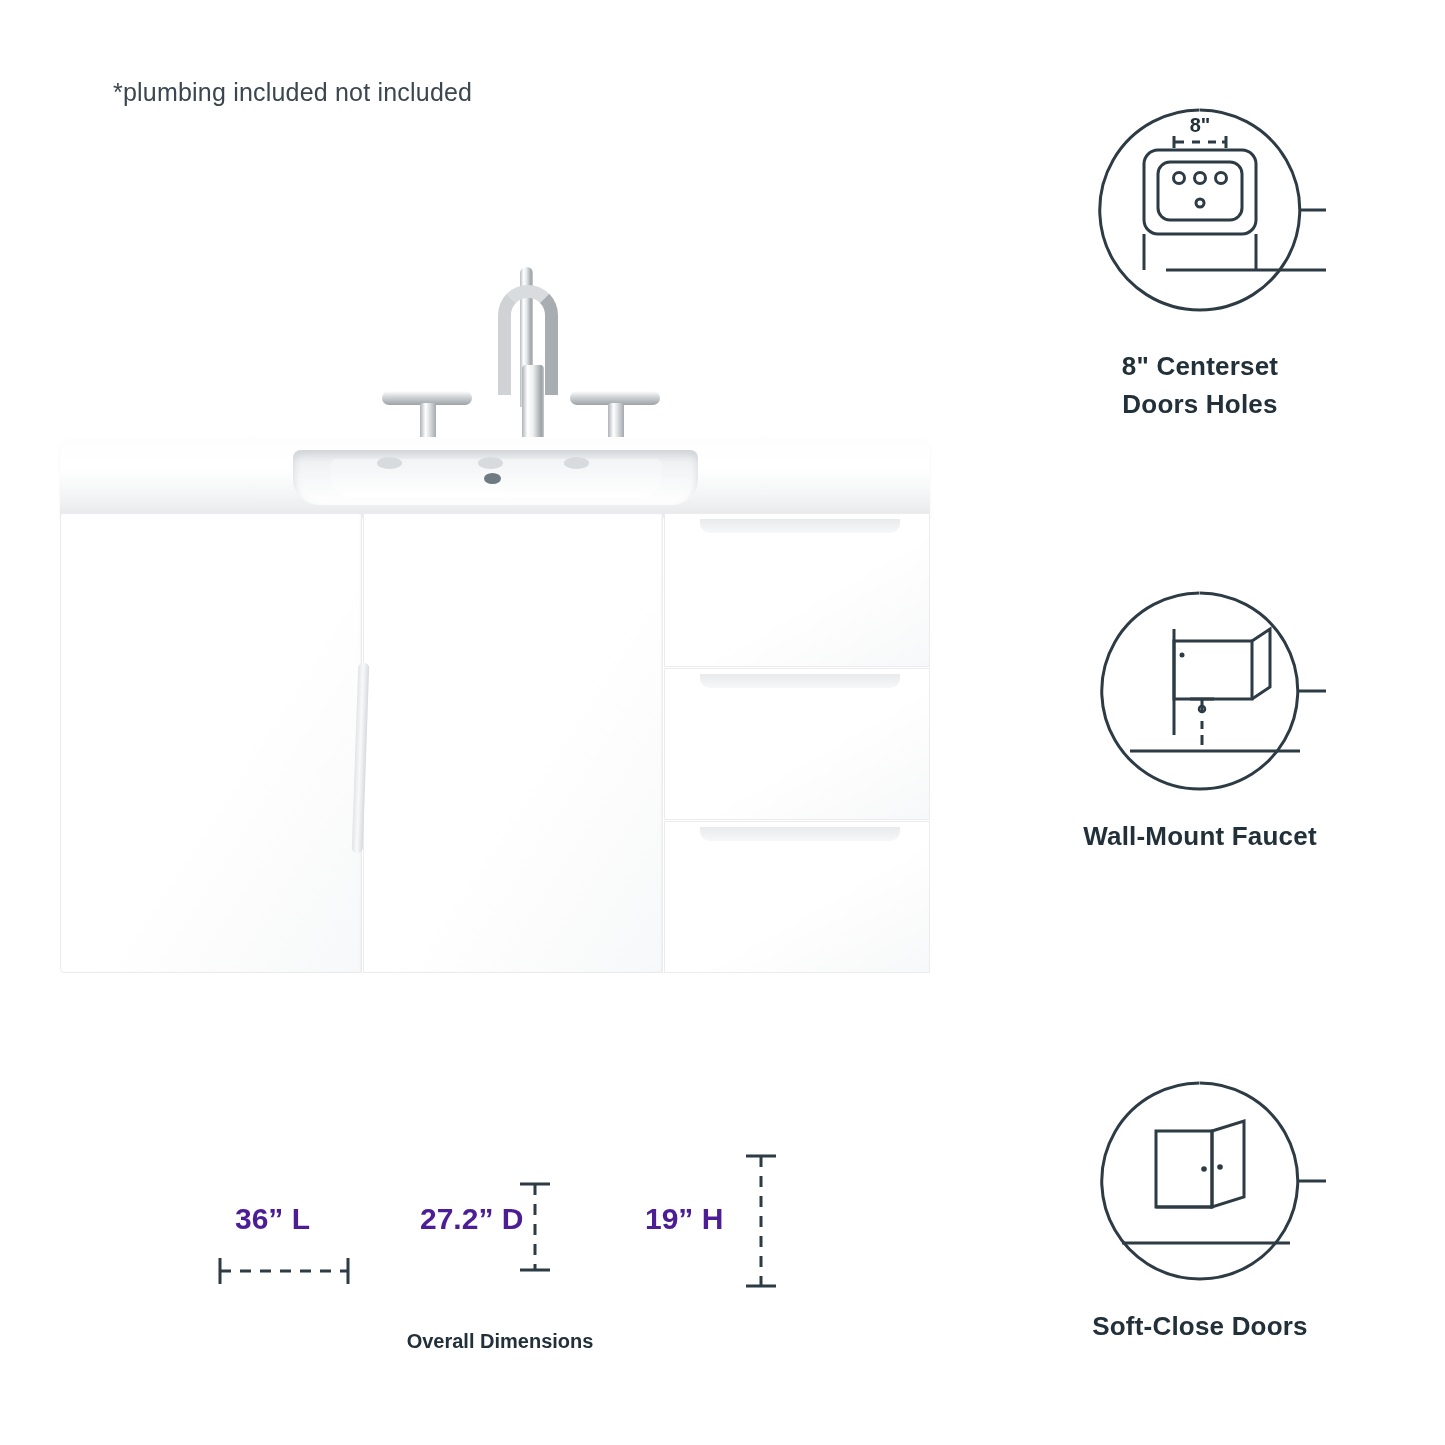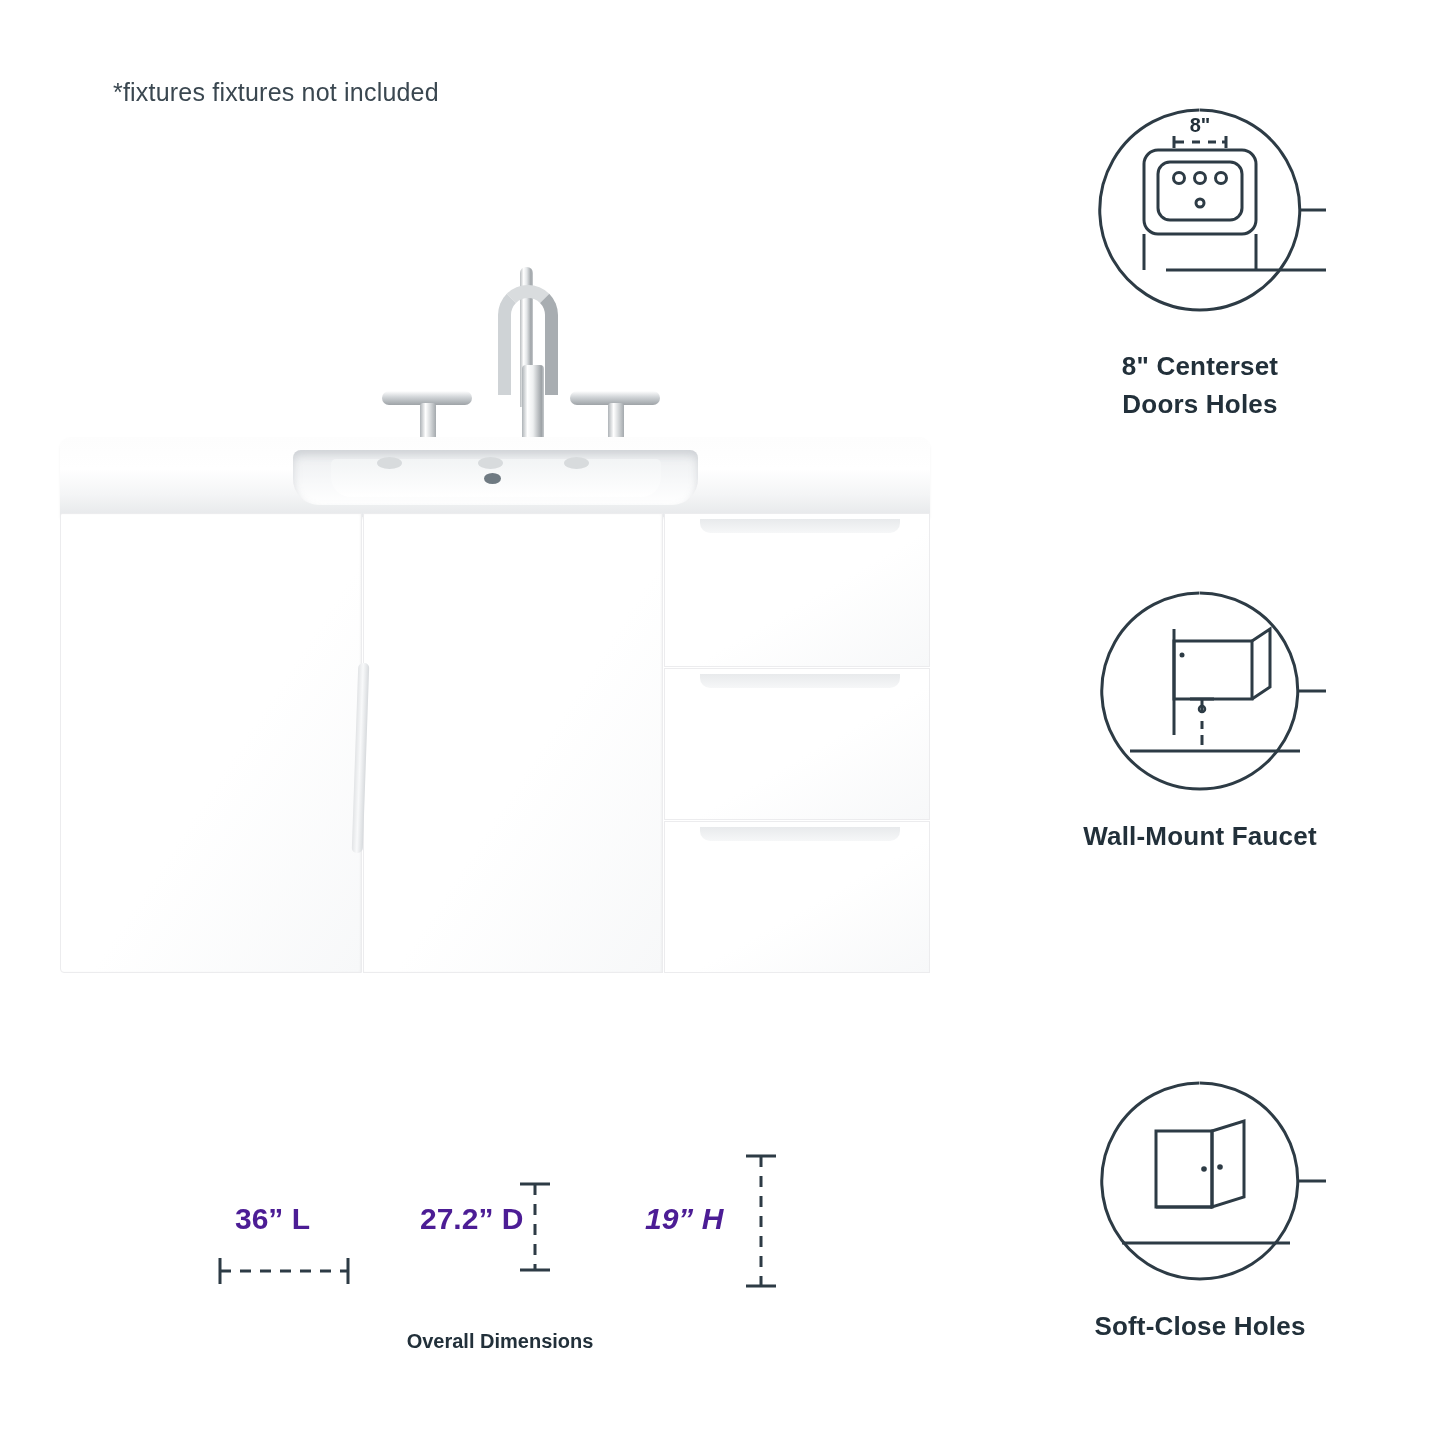--- a/index.html
+++ b/index.html
@@ -255,41 +255,41 @@
   }
   .dim-item {
     position: absolute;
     font-size: 30px;
     font-weight: bold;
     color: #4c1d95;
     white-space: nowrap;
   }
   .dim-l { left: 55px; top: 62px; }
   .dim-d { left: 240px; top: 62px; }
-  .dim-w { left: 465px; top: 62px; font-style: italic; }
+  .dim-w { left: 465px; top: 62px; }
   .dims-caption {
     position: absolute;
     left: 0;
     top: 190px;
     width: 640px;
     text-align: center;
     font-size: 20px;
     font-weight: bold;
     color: #22303a;
   }
   .dim-svg {
     position: absolute;
     left: 0;
     top: 0;
   }
 </style>
 </head>
 <body>
 
-<div class="disclaimer">*fixtures fixtures not included</div>
+<div class="disclaimer">*plumbing included not included</div>
 
 <div class="vanity-wrap">
 
   <div class="faucet">
     <div class="faucet-spout-neck"></div>
     <div class="faucet-arc"></div>
     <div class="faucet-body"></div>
     <div class="faucet-base"></div>
     <div class="handle left">
       <div class="handle-bar"></div>
@@ -370,21 +370,21 @@
     <path d="M130 8 a98 98 0 1 1 -0.5 0" fill="none" stroke="#2d3b45" stroke-width="3"></path>
     <path d="M228 106 h28" stroke="#2d3b45" stroke-width="3" fill="none"></path>
     <path d="M52 168 h168" stroke="#2d3b45" stroke-width="3" fill="none"></path>
     <rect x="86" y="56" width="56" height="76" fill="none" stroke="#2d3b45" stroke-width="3"></rect>
     <path d="M142 56 l32 -10 v76 l-32 10 z" fill="none" stroke="#2d3b45" stroke-width="3"></path>
     <circle cx="134" cy="94" r="2.8" fill="#2d3b45"></circle>
     <circle cx="150" cy="92" r="2.8" fill="#2d3b45"></circle>
     <path d="M86 132 h56" stroke="#2d3b45" stroke-width="3" fill="none"></path>
   </svg>
   <div class="feature-label">
-    <span>Soft-Close Holes</span>
+    <span>Soft-Close Doors</span>
   </div>
 </div>
 
 <div class="dims">
   <svg class="dim-svg" width="640" height="200" viewBox="0 0 640 200">
 
     <path d="M40 118 v26 M168 118 v26" stroke="#2d3b45" stroke-width="3" fill="none"></path>
     <path d="M40 131 h128" stroke="#2d3b45" stroke-width="3" fill="none" stroke-dasharray="11 9"></path>
 
     <path d="M340 44 h30 M340 130 h30" stroke="#2d3b45" stroke-width="3" fill="none"></path>

